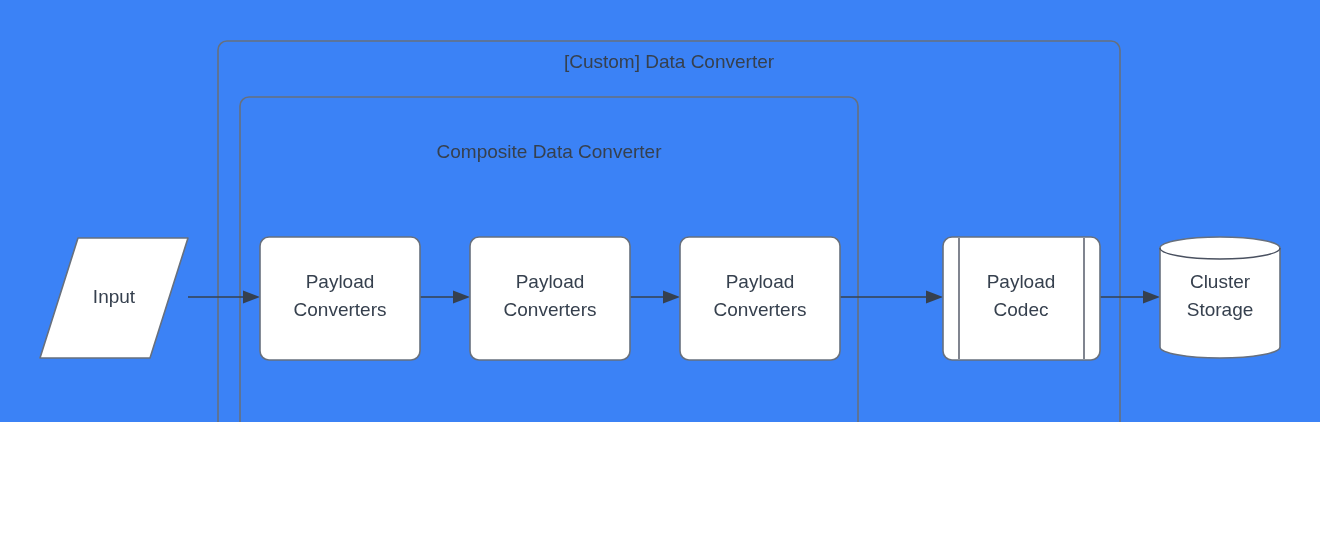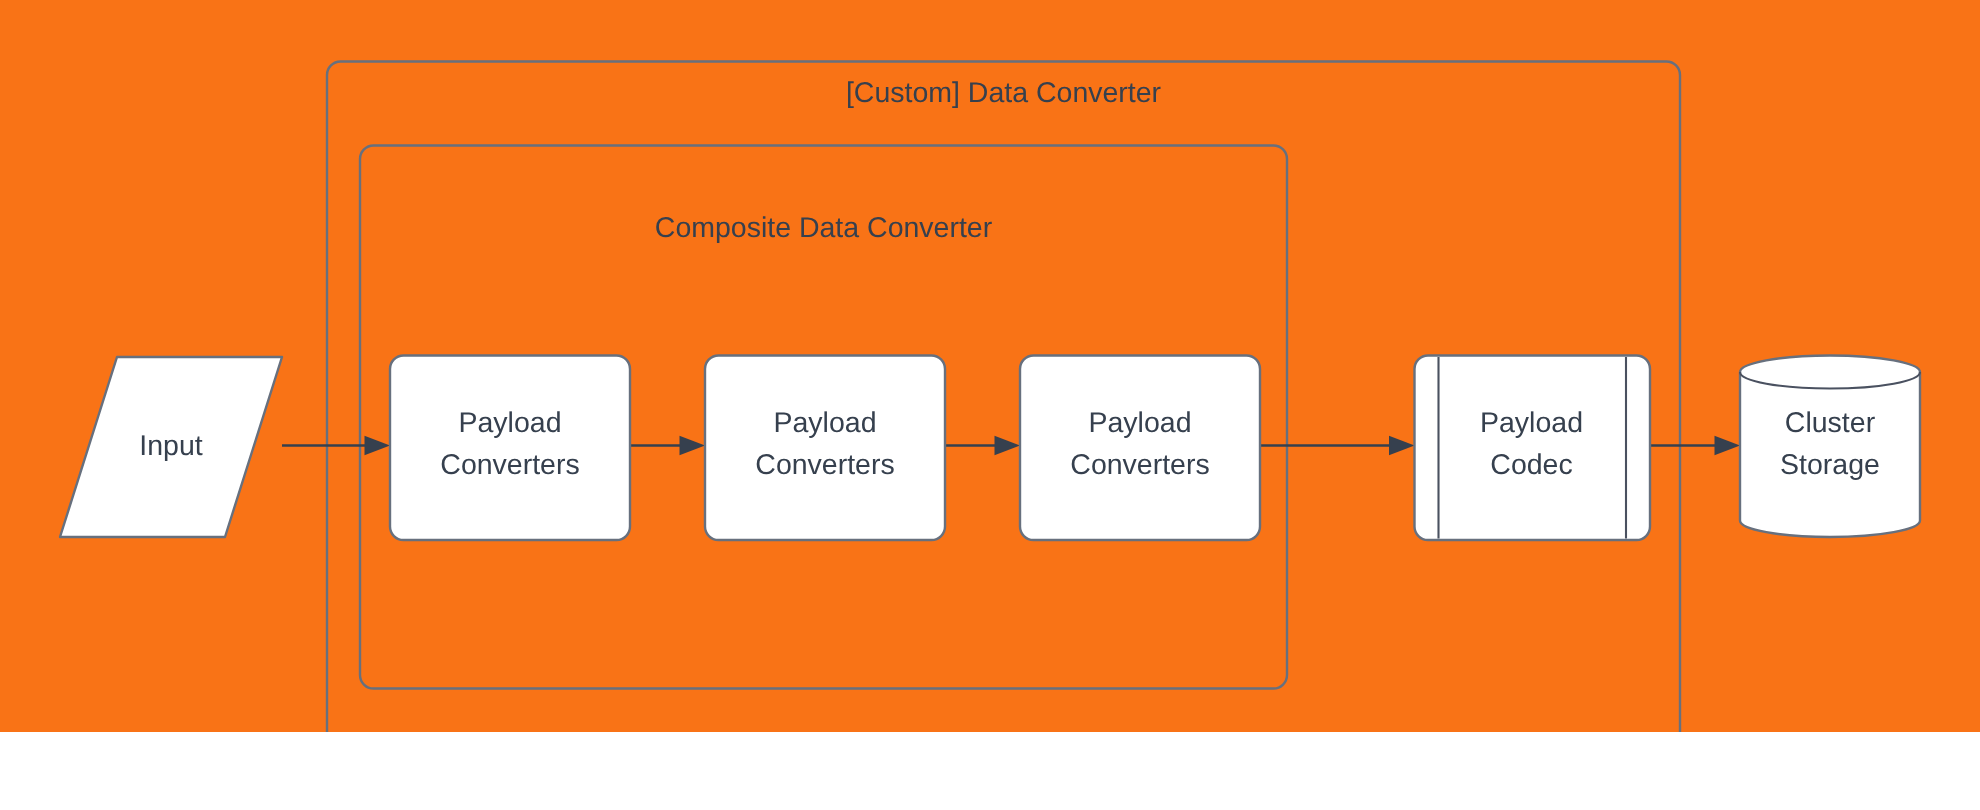--- a/index.html
+++ b/index.html
@@ -7,22 +7,22 @@
     margin: 0;
     padding: 0;
     background: #ffffff;
   }
   body {
     font-family: "Liberation Sans", sans-serif;
   }
   #diagram-root {
     position: relative;
     width: 1320px;
-    height: 488px;
-    background: #f97316;
+    height: 422px;
+    background: #3b82f6;
     overflow: hidden;
     text-align: center;
   }
   svg.diagram-canvas {
     position: absolute;
     top: 0;
     left: 0;
     width: 1320px;
     height: 540px;
     display: block;

